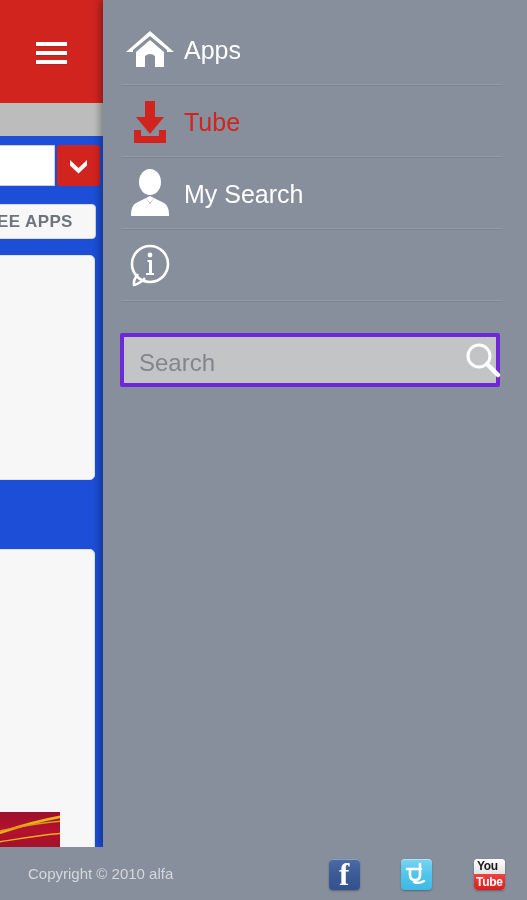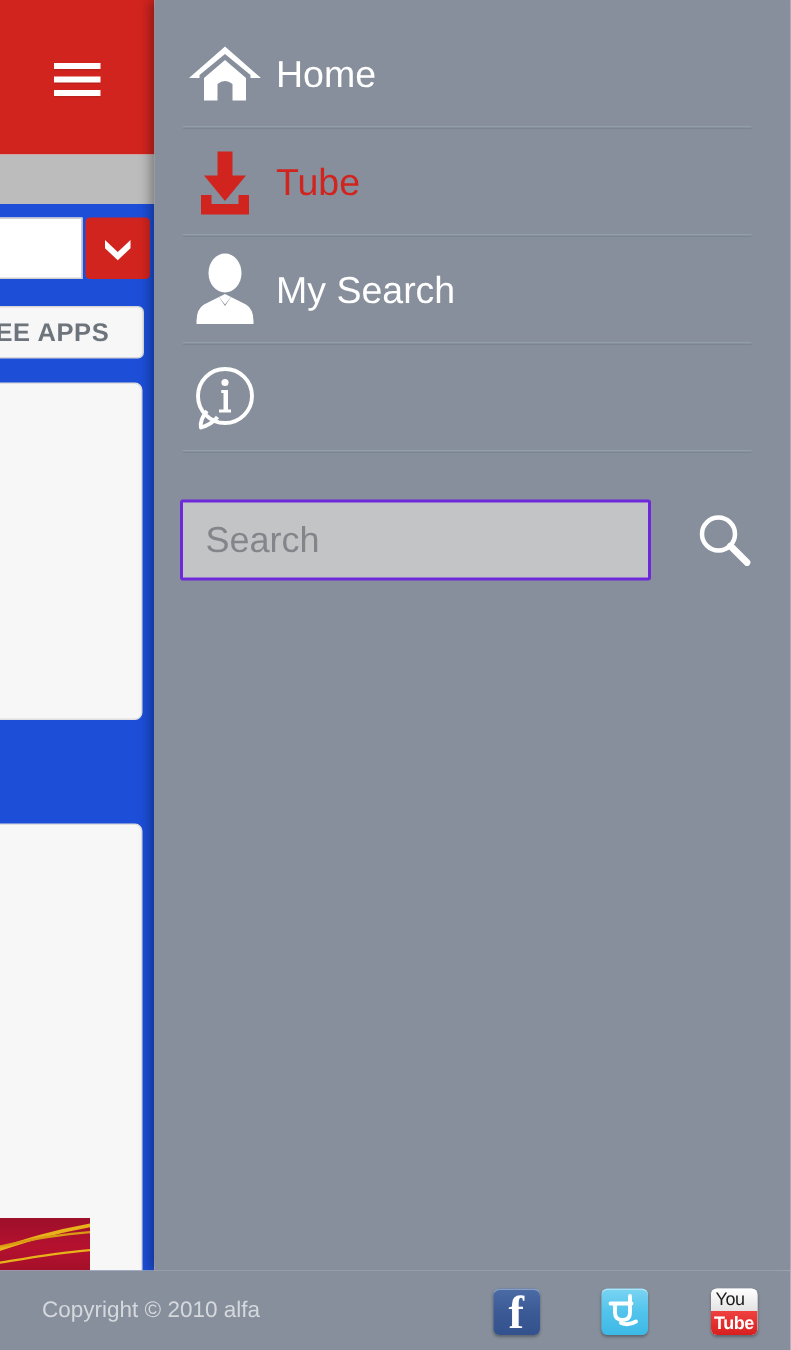--- a/index.html
+++ b/index.html
@@ -93,22 +93,22 @@
     background:#7a8492;
     border-top:1px solid #949eaa;
     box-sizing:border-box;
   }
 
   
   #drawer-search{
     position:absolute;left:17px;top:333px;width:390px;height:56px;
   }
   #search-field{
-    position:absolute;left:0;top:0;width:314px;height:54px;
-    background:#c3c4c5;border:2px solid #6d28d9;
+    position:absolute;left:0;top:0;width:380px;height:54px;
+    background:#c3c4c5;border:4px solid #6d28d9;
     box-sizing:border-box;border-radius:2px;
   }
   #search-field span{
     position:absolute;left:15px;top:0;height:52px;line-height:52px;
     font-size:24px;color:#82868a;
   }
   #search-mag{
     position:absolute;left:340px;top:5px;width:46px;height:46px;
   }
 
@@ -128,21 +128,21 @@
   #fb{left:329px;background:linear-gradient(180deg,#4c6ca6 0%,#3b5a96 50%,#33528d 100%);
       box-shadow:inset 0 1px 0 rgba(255,255,255,.35),0 1px 2px rgba(0,0,0,.3);}
   #fb span{position:absolute;left:10px;top:-2px;font-family:"Liberation Serif",serif;
       font-size:31px;font-weight:bold;color:#ffffff;}
   #tw{left:401px;background:linear-gradient(180deg,#7ad4f2 0%,#52c4ec 50%,#3cb9e6 100%);
       box-shadow:inset 0 1px 0 rgba(255,255,255,.4),0 1px 2px rgba(0,0,0,.3);}
   #tw svg{position:absolute;left:4px;top:3px;}
   #yt{left:474px;background:#ffffff;box-shadow:0 1px 2px rgba(0,0,0,.3);}
   #yt .yt-top{position:absolute;left:0;top:0;width:31px;height:15px;
       background:linear-gradient(180deg,#ffffff 0%,#e3e3e3 100%);}
-  #yt .yt-top b{position:absolute;left:3px;top:0px;font-size:12px;font-weight:normal;
+  #yt .yt-top b{position:absolute;left:3px;top:0px;font-size:12px;font-weight:bold;
       color:#1a1a1a;letter-spacing:-.3px;}
   #yt .yt-bot{position:absolute;left:0;top:15px;width:31px;height:16px;
       background:linear-gradient(180deg,#f04040 0%,#d81f1f 100%);}
   #yt .yt-bot b{position:absolute;left:2px;top:1px;font-size:12px;font-weight:bold;
       color:#ffffff;letter-spacing:-.3px;}
 </style>
 </head>
 <body>
 
 <div id="page-behind">
@@ -188,21 +188,21 @@
 
 <div id="drawer">
 
   <div class="nav-item" style="top:14px">
     <div class="nav-icon">
       <svg width="56" height="72" viewBox="0 0 56 72">
         <path d="M28 17 L52 38 L45 38 L45 36 L28 22 L11 36 L11 38 L4 38 Z" fill="#ffffff"></path>
         <path d="M28 26 L42 38 L42 53 L33 53 L33 42 Q28 38 23 42 L23 53 L14 53 L14 38 Z" fill="#ffffff"></path>
       </svg>
     </div>
-    <div class="nav-label">Home</div>
+    <div class="nav-label">Apps</div>
   </div>
   <div class="nav-divider" style="top:84px"></div>
 
   <div class="nav-item" style="top:86px">
     <div class="nav-icon">
       <svg width="56" height="72" viewBox="0 0 56 72">
         <rect x="23" y="15" width="10" height="20" fill="#d2241f"></rect>
         <path d="M14 31 L42 31 L28 48 Z" fill="#d2241f"></path>
         <path d="M12 44 L12 57 L44 57 L44 44 L37 44 L37 50 L19 50 L19 44 Z" fill="#d2241f"></path>
       </svg>

